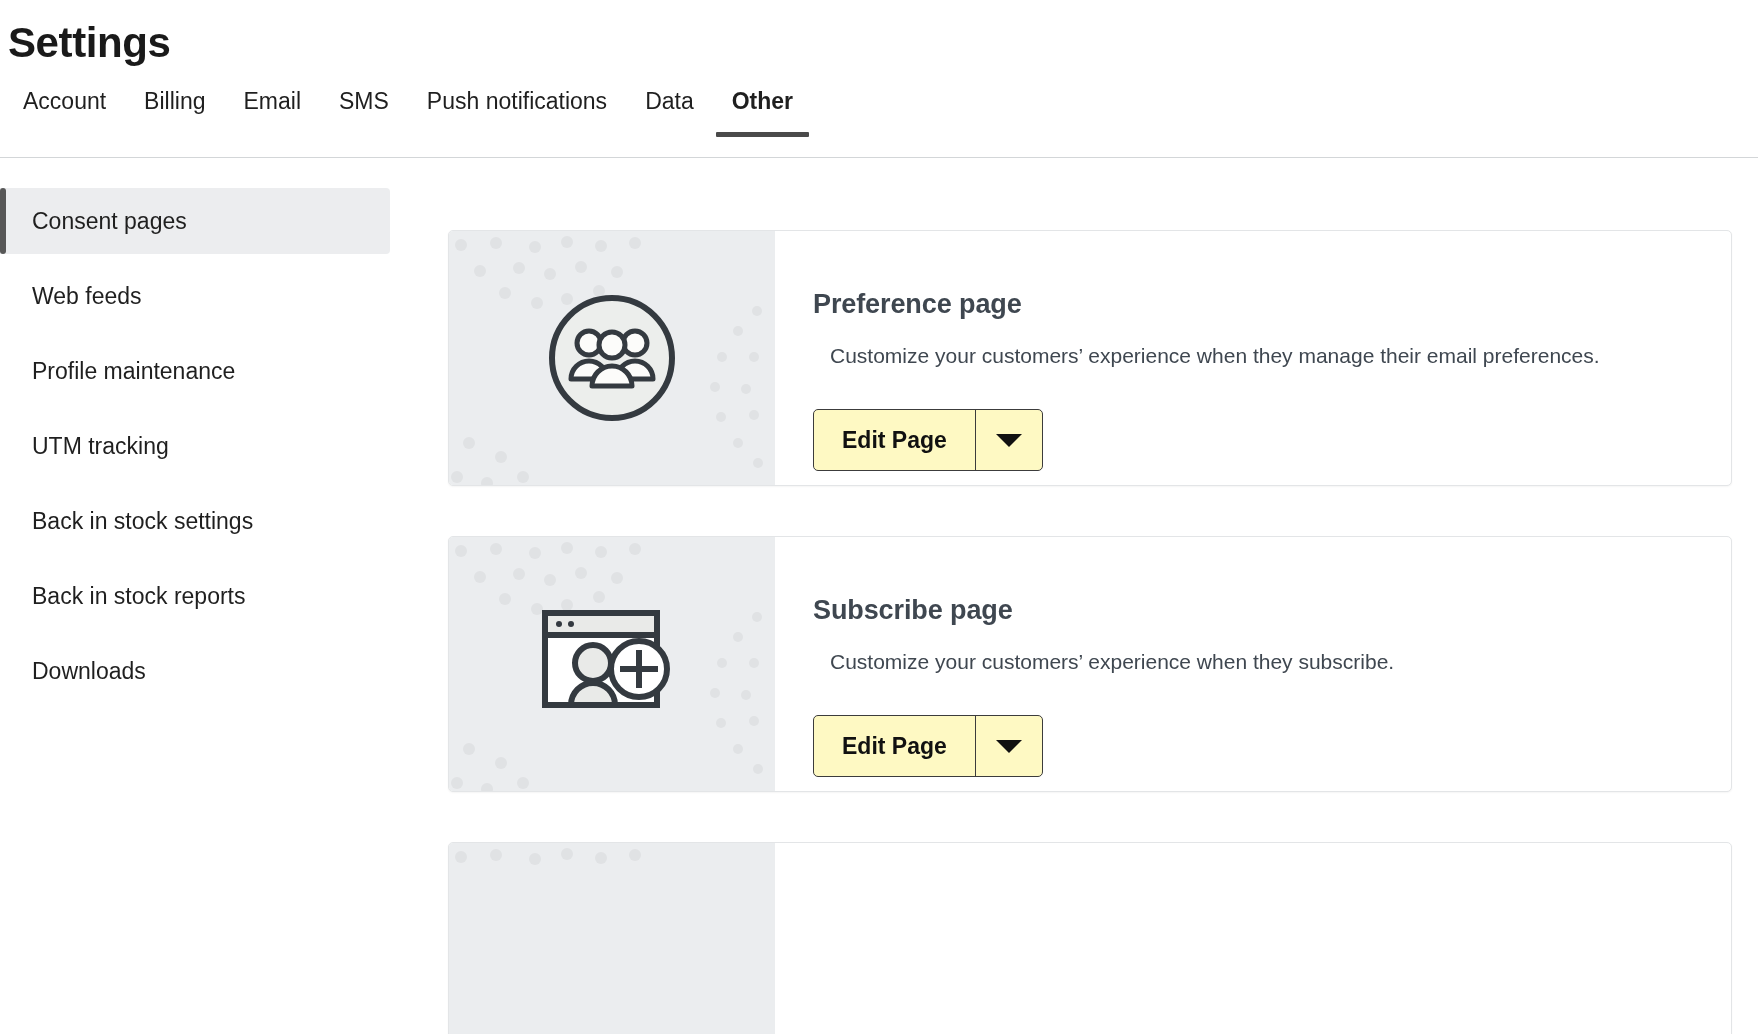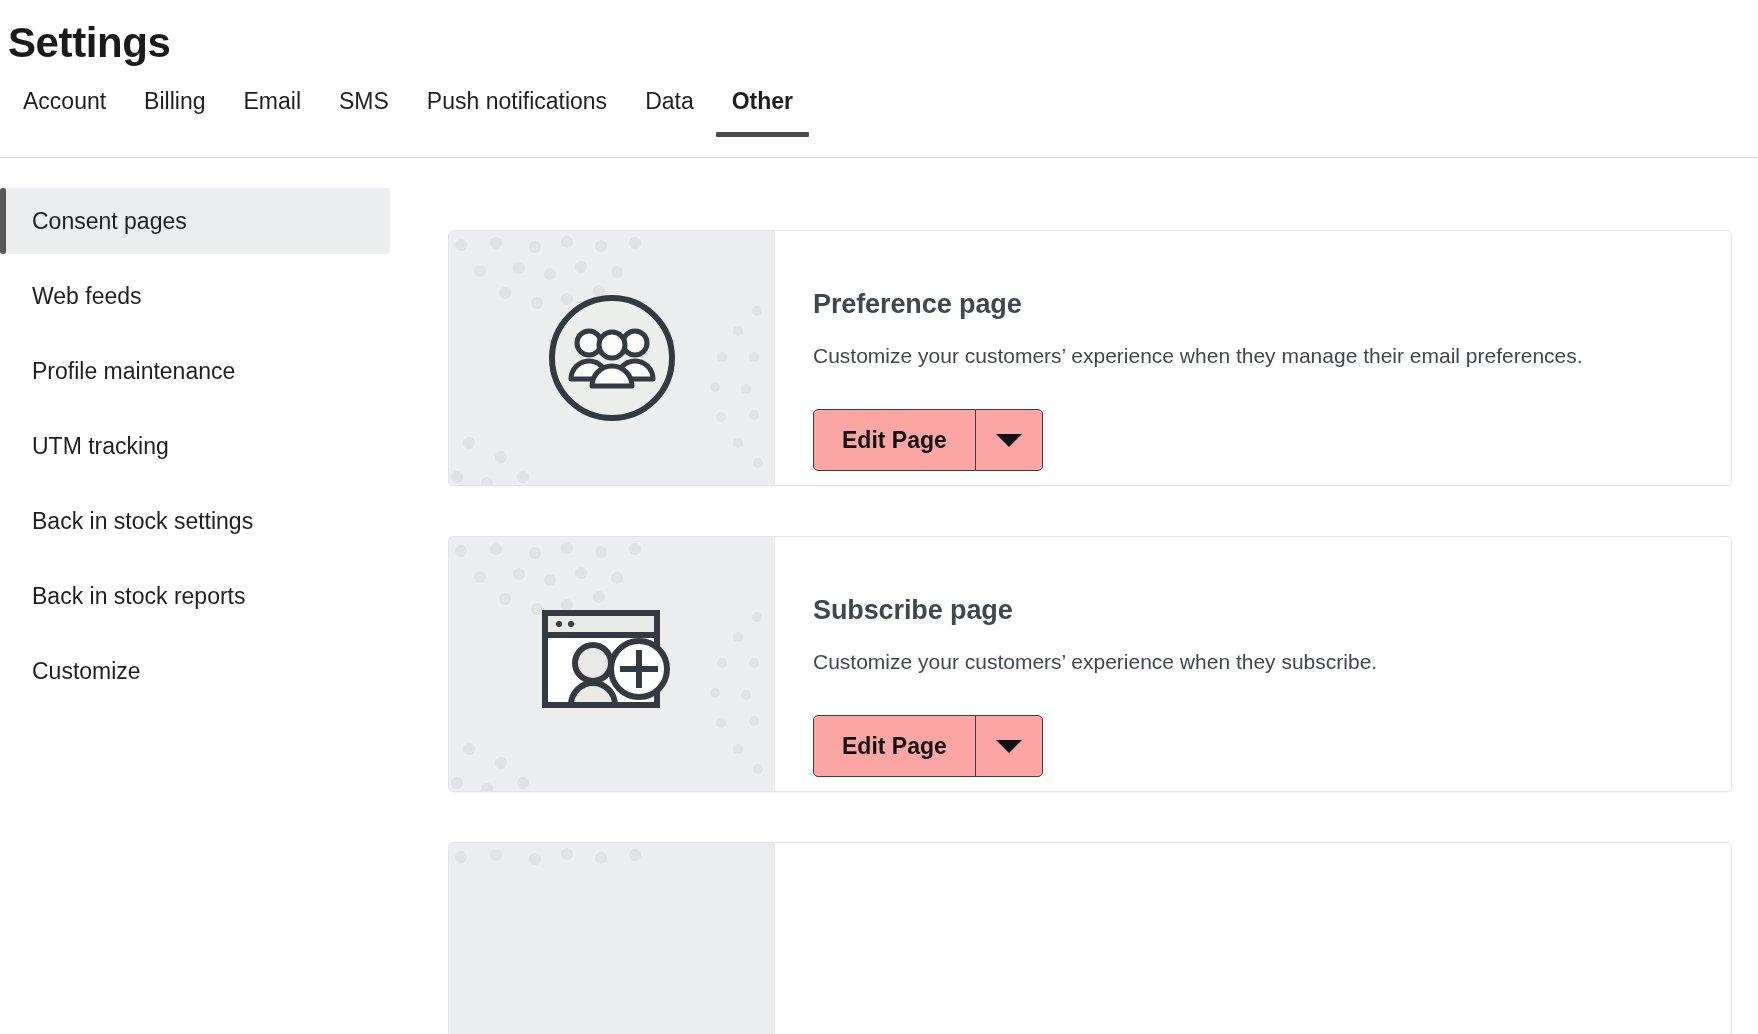--- a/index.html
+++ b/index.html
@@ -140,31 +140,32 @@
     color: #3f4750;
     letter-spacing: -0.1px;
     margin-bottom: 21px;
   }
   .card-desc {
     font-size: 21px;
     line-height: 1.42;
     color: #3f4750;
     max-width: 800px;
     margin-bottom: 38px;
+    margin-left: 17px;
   }
 
   
   .split-btn {
     display: inline-flex;
     align-items: stretch;
     height: 62px;
     border: 1.5px solid #3c3c3c;
     border-radius: 5px;
     overflow: hidden;
-    background: #fca5a5;
+    background: #fef9c3;
     cursor: pointer;
   }
   .split-btn .main {
     display: flex;
     align-items: center;
     justify-content: center;
     padding: 0 28px;
     font-size: 23px;
     font-weight: 700;
     color: #111111;
@@ -220,21 +221,21 @@
     <div class="side-item">
       <span>UTM tracking</span>
     </div>
     <div class="side-item">
       <span>Back in stock settings</span>
     </div>
     <div class="side-item">
       <span>Back in stock reports</span>
     </div>
     <div class="side-item">
-      <span>Customize</span>
+      <span>Downloads</span>
     </div>
   </aside>
 
   <main class="cards">
 
     <section class="card">
       <div class="card-thumb">
         <svg class="dots" viewBox="0 0 326 325">
           <g fill="#e0e2e4">
             <circle cx="12" cy="14" r="6"></circle>

